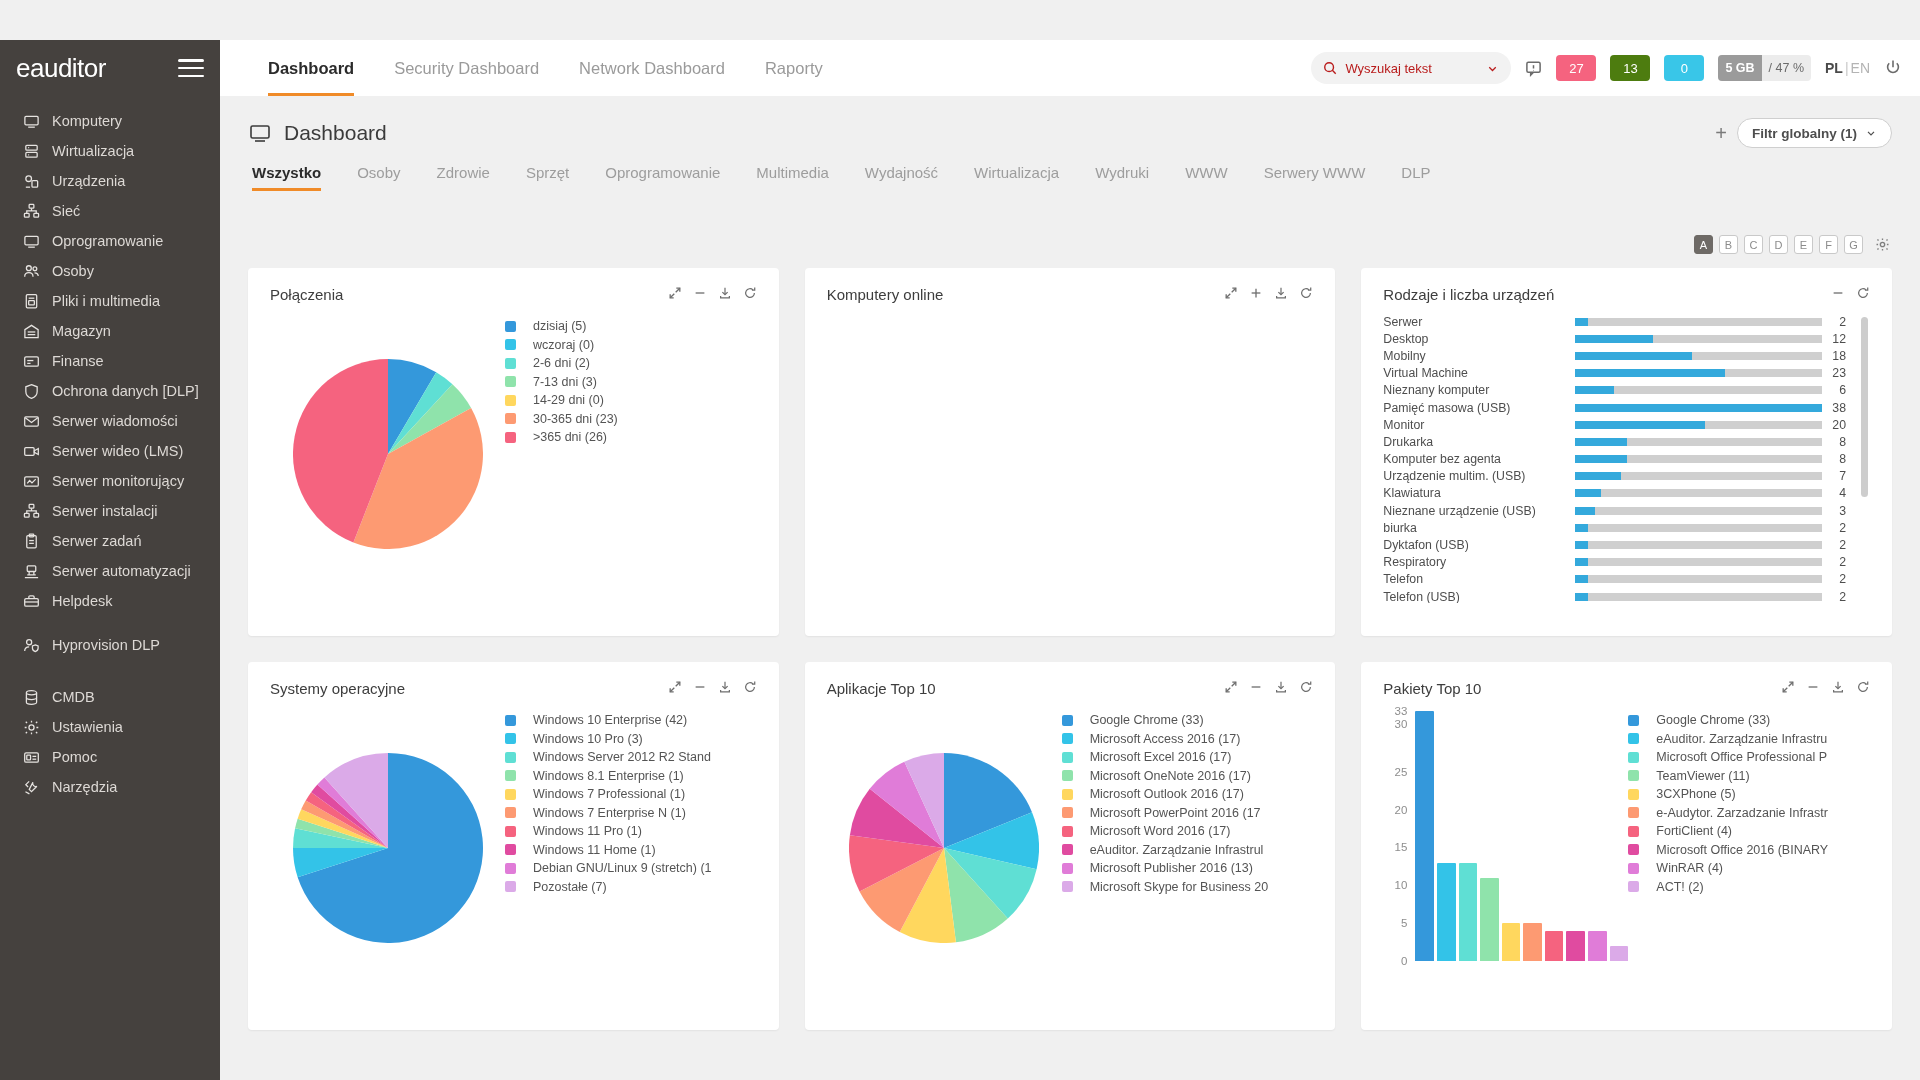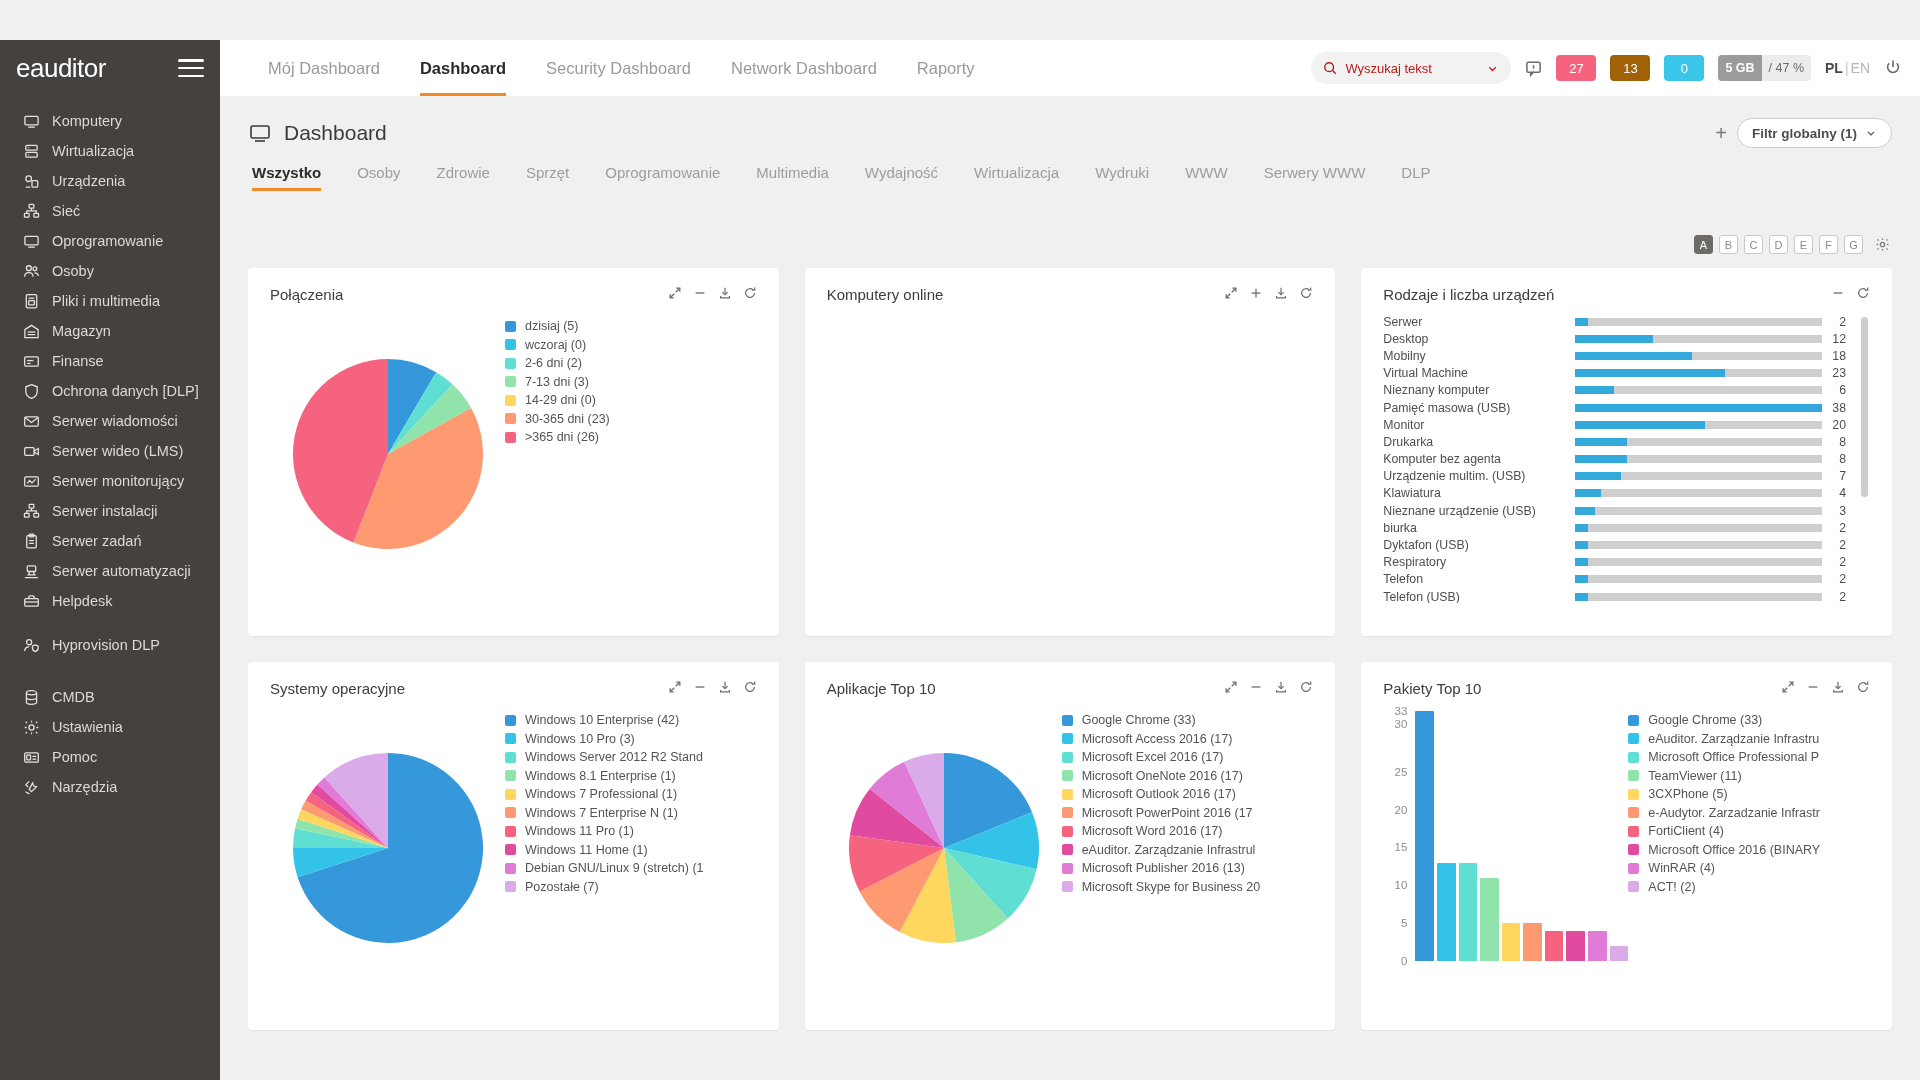--- a/index.html
+++ b/index.html
@@ -52,21 +52,21 @@
     width:200px; height:32px; background:#f2f2f2; border-radius:16px;
     display:flex; align-items:center; padding:0 12px; gap:8px; color:#b91c1c; font-size:13px;
   }
   .search-box .grow { flex:1; }
   .ico { display:inline-flex; align-items:center; justify-content:center; }
   .ico svg { fill:none; stroke:currentColor; stroke-width:1.6; }
   .badge {
     min-width:40px; height:26px; border-radius:4px; display:flex; align-items:center; justify-content:center;
     color:#fff; font-size:13px; padding:0 10px;
   }
-  .b-pink { background:#f5637f; } .b-orange { background:#a16207; } .b-cyan { background:#39c6e8; }
+  .b-pink { background:#f5637f; } .b-orange { background:#4d7c0f; } .b-cyan { background:#39c6e8; }
   .storage {
     display:flex; align-items:center; height:26px; border-radius:4px; overflow:hidden;
     background:#ececec; font-size:12.5px; font-weight:bold; color:#4a4a4a;
   }
   .storage .used { background:#9b9b9b; color:#fff; padding:0 7px; height:26px; display:flex; align-items:center; }
   .storage .tot { padding:0 7px; color:#6b6b6b; font-weight:normal;}
   .lang { font-size:14px; font-weight:bold; color:#4a4a4a; }
   .lang .dim { color:#b4b4b4; font-weight:normal; }
   .lang .sep { color:#c8c8c8; font-weight:normal; margin:0 2px; }
   .pwr { color:#6b6b6b; cursor:pointer; }
@@ -104,21 +104,21 @@
     box-shadow:0 1px 2px rgba(0,0,0,0.06);
   }
   .card-head { display:flex; align-items:flex-start; }
   .card-title { font-size:15px; color:#3d3d3d; }
   .card-tools { margin-left:auto; display:flex; align-items:center; gap:11px; color:#6e6e6e; }
   .card-tools .t { cursor:pointer; display:inline-flex; }
   .card-body { display:flex; height:300px; margin-top:6px; }
 
   .pie-wrap { flex:0 0 auto; display:flex; align-items:center; justify-content:center; }
   .legend { flex:1; padding-top:10px; display:flex; flex-direction:column; gap:4.5px; overflow:hidden; }
-  .legend-item { display:flex; align-items:center; gap:9px; font-size:12.5px; color:#545454; white-space:nowrap; cursor:pointer; }
+  .legend-item { display:flex; align-items:center; gap:17px; font-size:12.5px; color:#545454; white-space:nowrap; cursor:pointer; }
   .swatch { width:11px; height:11px; border-radius:2px; flex:0 0 11px; }
 
   
   .dev-list { margin-top:10px; height:290px; overflow:hidden; position:relative; padding-right:18px; }
   .dev-row { display:flex; align-items:center; height:17.2px; font-size:12.3px; color:#4e4e4e; }
   .dev-name { width:192px; flex:0 0 192px; white-space:nowrap; overflow:hidden; }
   .dev-track { flex:1; height:8px; background:#cfcfcf; position:relative; }
   .dev-fill { position:absolute; left:0; top:0; bottom:0; background:#34a9dc; }
   .dev-val { width:30px; flex:0 0 30px; text-align:right; padding-right:6px; font-size:12.3px; color:#4e4e4e; }
   .dev-scroll { position:absolute; right:2px; top:4px; width:7px; height:180px; background:#cdcdcd; border-radius:4px; }
@@ -369,21 +369,20 @@
           </span>
           <span>Narzędzia</span>
         </div>
       </nav>
   </aside>
 
   <section class="main">
 
     <header class="topbar">
       <div class="top-tabs" id="topTabs">
-          <div class="top-tab">Mój Dashboard</div>
           <div class="top-tab active">Dashboard</div>
           <div class="top-tab">Security Dashboard</div>
           <div class="top-tab">Network Dashboard</div>
           <div class="top-tab">Raporty</div>
         </div>
       <div class="top-right">
         <div class="search-box">
           <span class="ico">
             <svg width="14" height="14" viewBox="0 0 16 16">
                 <circle cx="7" cy="7" r="5"></circle>

